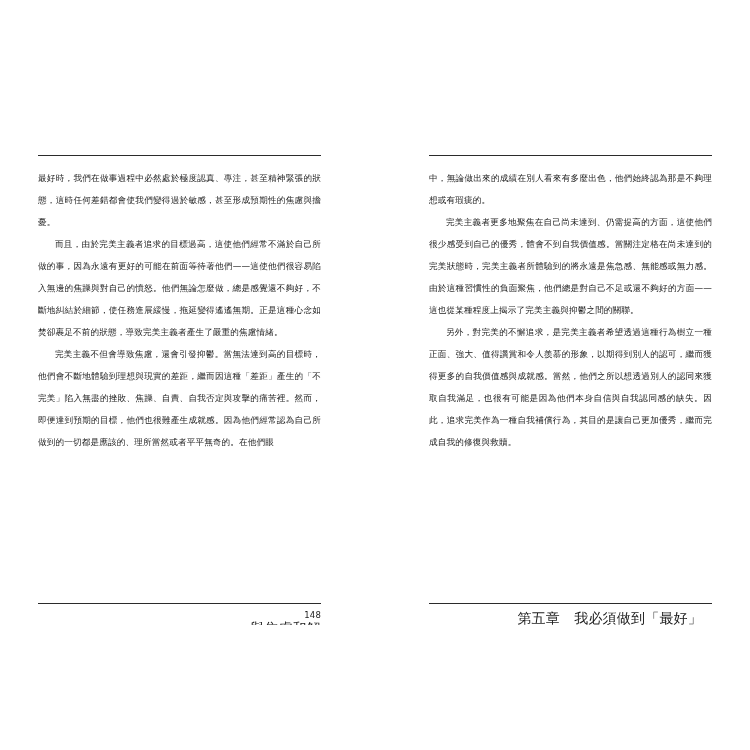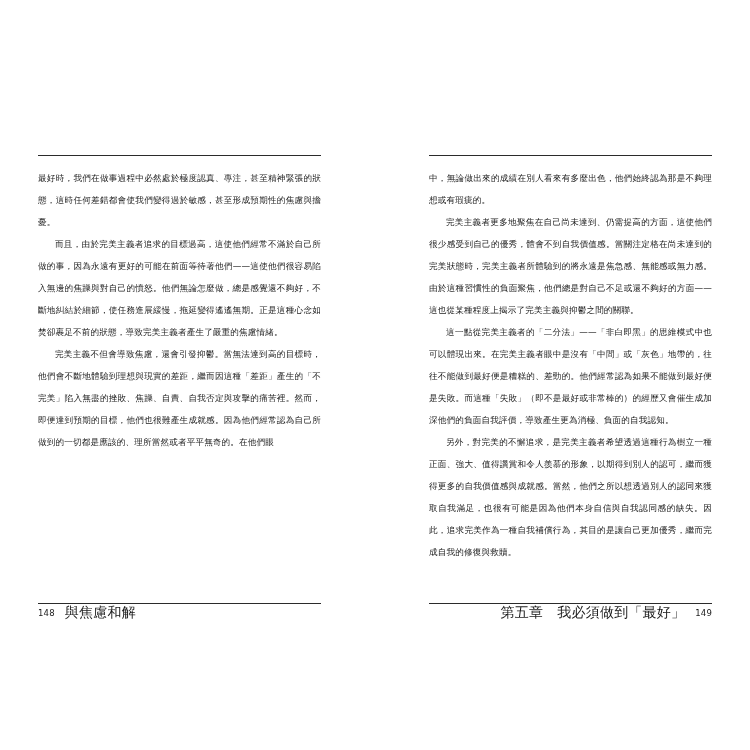--- a/index.html
+++ b/index.html
@@ -65,22 +65,24 @@
     left: 0;
     width: 100%;
     height: 22px;
   }
   .footer-rule {
     width: 100%;
     height: 1px;
     background: #2b2b2b;
   }
   .footer-line {
+    margin-top: 6px;
     display: flex;
-    align-items: center;
+    flex-direction: column;
+    align-items: flex-end;
     font-size: 8px;
     color: #1b1b1b;
     letter-spacing: 0.2px;
   }
   .footer-line.right {
     justify-content: flex-end;
   }
   .folio {
     font-family: "DejaVu Sans", sans-serif;
     font-size: 8.5px;
@@ -124,21 +126,20 @@
           <span class="runhead gap-l">與焦慮和解</span>
         </div>
       </div>
     </div>
 
     <div class="col col-right">
       <div class="rule"></div>
       <div class="body-text">
         <p class="noindent">中，無論做出來的成績在別人看來有多麼出色，他們始終認為那是不夠理想或有瑕疵的。</p>
         <p>完美主義者更多地聚焦在自己尚未達到、仍需提高的方面，這使他們很少感受到自己的優秀，體會不到自我價值感。當關注定格在尚未達到的完美狀態時，完美主義者所體驗到的將永遠是焦急感、無能感或無力感。由於這種習慣性的負面聚焦，他們總是對自己不足或還不夠好的方面——這也從某種程度上揭示了完美主義與抑鬱之間的關聯。</p>
-        <p>這一點從完美主義者的「二分法」——「非白即黑」的思維模式中也可以體現出來。在完美主義者眼中是沒有「中間」或「灰色」地帶的，往往不能做到最好便是糟糕的、差勁的。他們經常認為如果不能做到最好便是失敗。而這種「失敗」（即不是最好或非常棒的）的經歷又會催生成加深他們的負面自我評價，導致產生更為消極、負面的自我認知。</p>
         <p>另外，對完美的不懈追求，是完美主義者希望透過這種行為樹立一種正面、強大、值得讚賞和令人羨慕的形象，以期得到別人的認可，繼而獲得更多的自我價值感與成就感。當然，他們之所以想透過別人的認同來獲取自我滿足，也很有可能是因為他們本身自信與自我認同感的缺失。因此，追求完美作為一種自我補償行為，其目的是讓自己更加優秀，繼而完成自我的修復與救贖。</p>
       </div>
       <div class="footer">
         <div class="footer-rule"></div>
         <div class="footer-line right">
           <span class="runhead gap-r">第五章　我必須做到「最好」</span>
           <span class="folio">149</span>
         </div>
       </div>
     </div>

